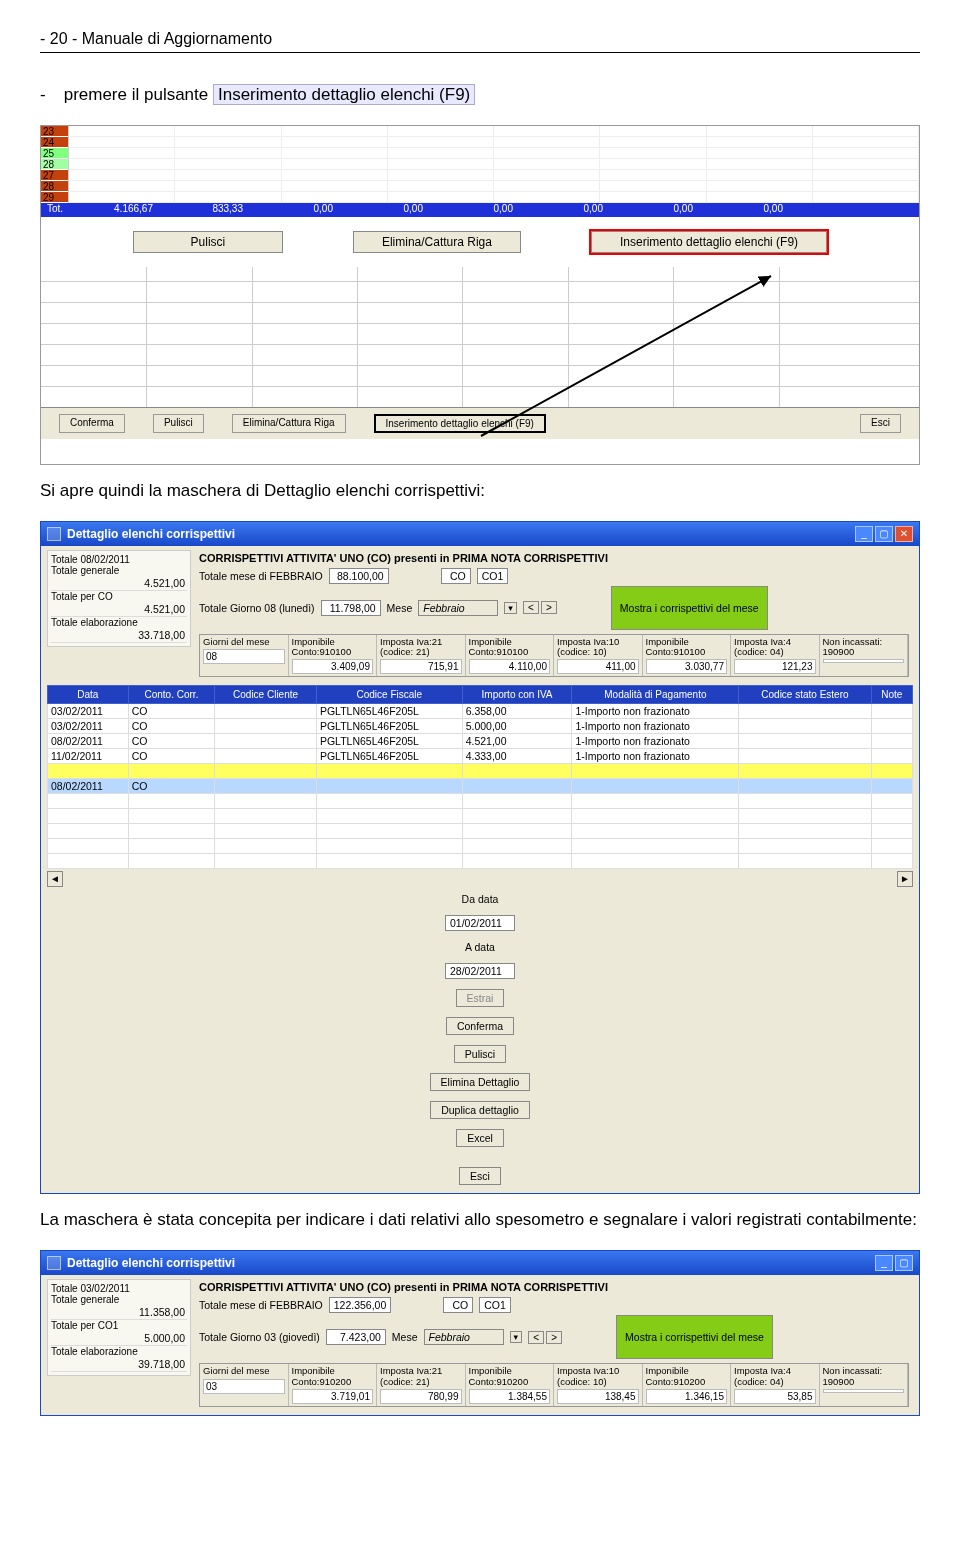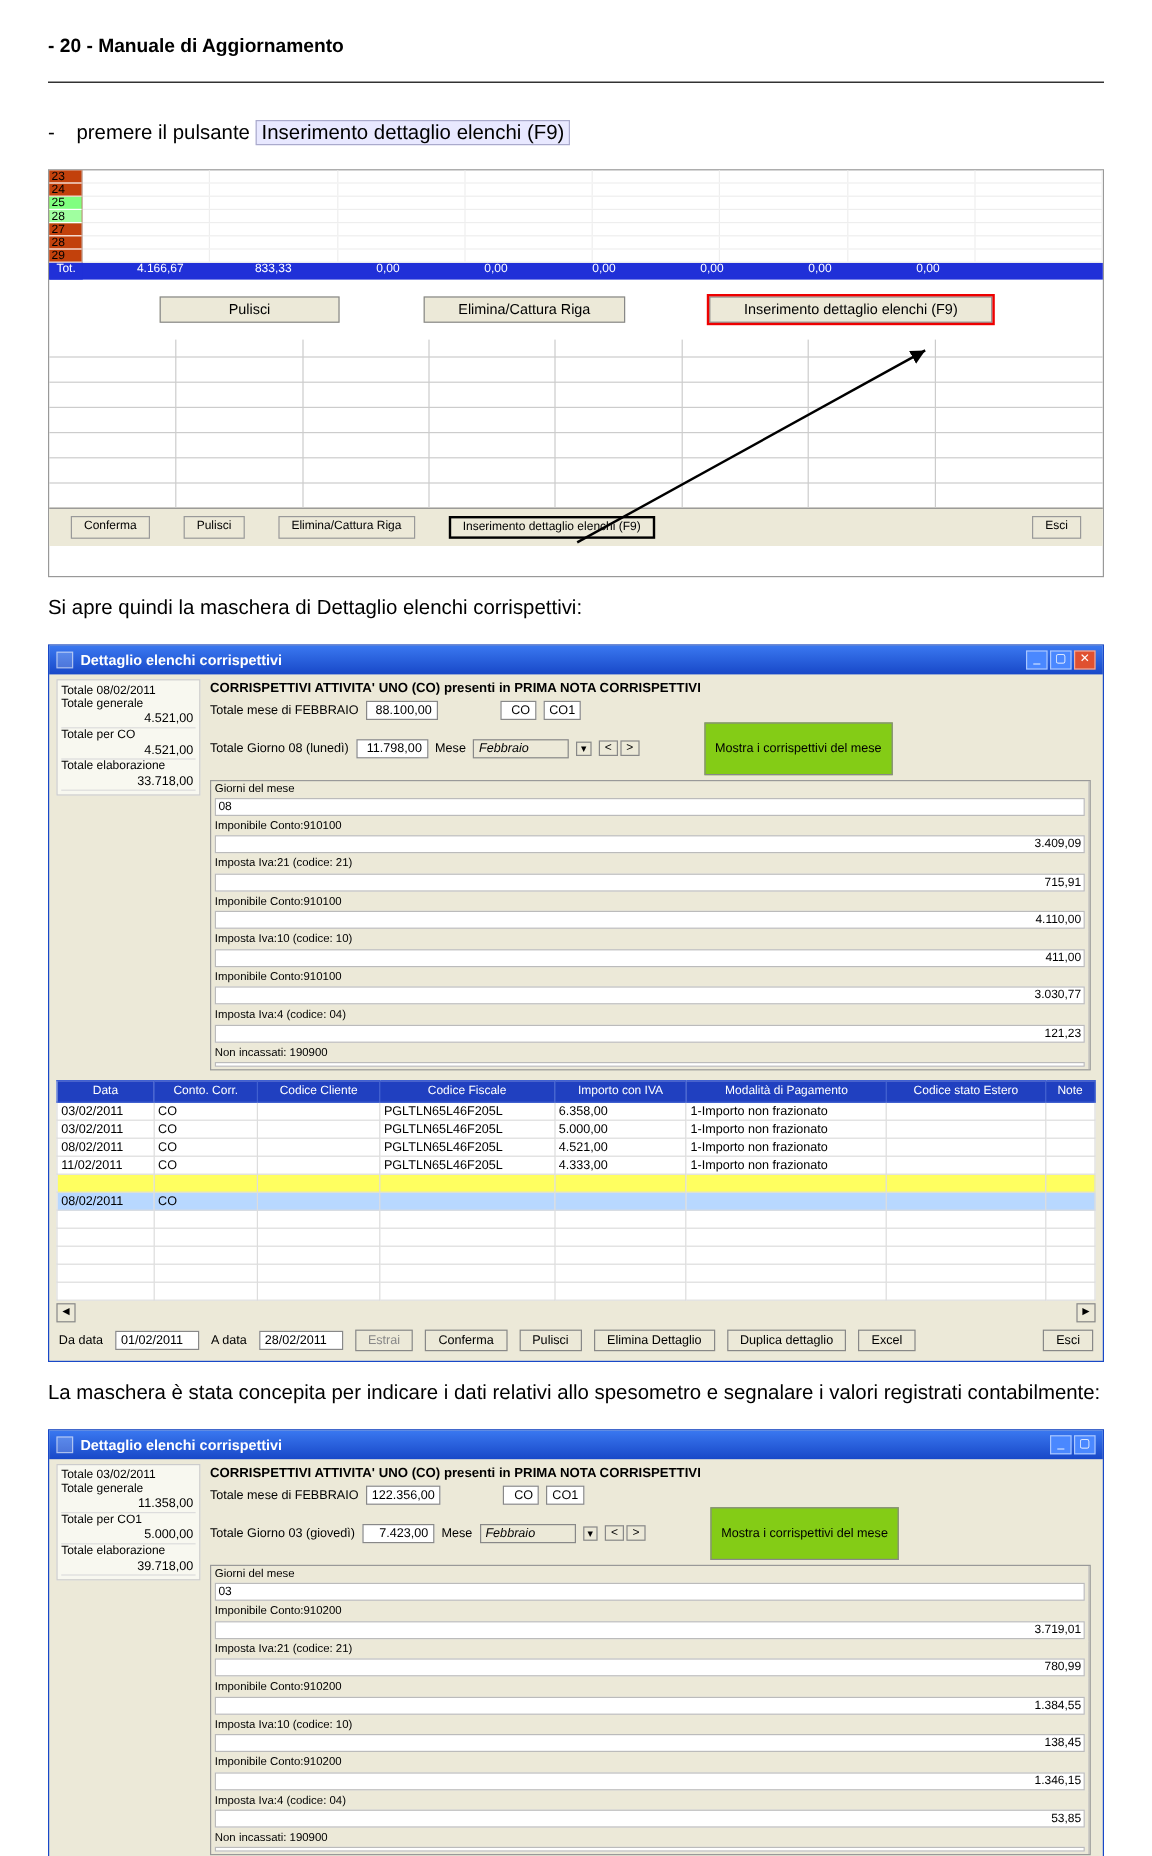--- a/index.html
+++ b/index.html
@@ -6,24 +6,23 @@
   body {
     font-family: Arial, sans-serif;
     background: #fff;
     width: 960px;
     color: #000;
     font-size: 14px;
   }
   .page { padding: 30px 40px 20px 40px; }
   .header-line {
     border-bottom: 1px solid #000;
-    padding-bottom: 20px;
+    padding-bottom: 4px;
     margin-bottom: 30px;
     font-size: 16px;
-    font-weight: bold;
   }
   .body-text { font-size: 17px; margin: 14px 0 18px 0; line-height: 1.4; }
   .body-text .highlight {
     background: #e8e8ff;
     border: 1px solid #aac;
     padding: 0 4px;
   }
   .bullet-line { display:flex; gap:18px; align-items:baseline; }
   .bullet-dash { font-weight:normal; }
 
@@ -104,37 +103,37 @@
     width:18px; height:16px; background:#4a88ff; border:1px solid #fff8;
     color:#fff; font-size:10px; text-align:center; line-height:14px;
   }
   .titlebar .wctl .x { background:#e05030; }
 
   .win-body { padding:4px 6px 6px 6px; }
   .hdr-row {
     display:flex; gap:4px; align-items:flex-start; font-size:10.5px;
   }
   .left-totals {
-    width:120px; background:#f8f8f0; border:1px solid #ccc; padding:3px;
+    width:144px; background:#f8f8f0; border:1px solid #ccc; padding:3px;
   }
   .left-totals .lt-label { font-size:10px; }
   .left-totals .lt-val { text-align:right; border-bottom:1px solid #ddd; padding:1px 2px; }
   .mid-hdr { flex:1; padding:2px 4px; }
   .mid-hdr .heading { font-weight:bold; font-size:11px; margin-bottom:4px; }
   .mid-hdr .linef { display:flex; gap:6px; align-items:center; margin:2px 0; }
   .mid-hdr .linef .lab { font-size:10.5px; }
   .mid-hdr .linef .fld { border:1px solid #888; background:#fff; padding:1px 4px; min-width:60px; text-align:right; font-size:10.5px; }
   .mid-hdr .linef .ro { background:#ece9d8;font-style:italic; }
   .mid-hdr .linef .wbtn2 { border:1px solid #888; background:#84cc16; padding:15px 8px; font-size:10.5px;margin-left:48px; }
   .nav-arrows { display:flex; gap:2px; }
   .nav-arrows div { border:1px solid #888; background:#ece9d8; width:16px; text-align:center; font-size:10px; }
 
   .stat-cols {
     display:flex; margin-top:4px; border:1px solid #999;
-    font-size:10px; background:#ece9d8;flex-direction:column;
+    font-size:10px; background:#ece9d8;
   }
   .stat-cols > div {
     flex:1; border-right:1px solid #bbb; padding:2px 3px;
   }
   .stat-cols .sh { font-size:9.5px; line-height:1.1; }
   .stat-cols .sv { background:#fff; border:1px solid #bbb; margin-top:2px; padding:1px 2px; text-align:right; display:flex; justify-content:space-between; }
 
   .tbl {
     margin-top:6px; width:100%; font-size:10.5px; border:1px solid #888;
     border-collapse:collapse; background:#fff;
@@ -152,20 +151,21 @@
 
   .scroll-stub {
     display:flex; margin-top:2px;
   }
   .scroll-stub .arrowbox { width:16px; height:16px; border:1px solid #888; background:#ece9d8; text-align:center; font-size:10px; line-height:14px; }
   .scroll-stub .track { flex:1; }
 
   .bottombar2 {
     display:flex; gap:10px; align-items:center; padding:6px 2px 2px 2px;
     font-size:10.5px;
+    flex-direction:column;
   }
   .bottombar2 .fld { border:1px solid #888; background:#fff; padding:1px 4px; width:70px; }
   .bottombar2 .btn { border:1px solid #888; background:#ece9d8; padding:2px 10px; }
   .bottombar2 .spacer { flex:1; }
   .bottombar2 .dis { color:#888; }
 
   
   .footer {
     border-top:1px solid #000;
     margin-top:36px;

